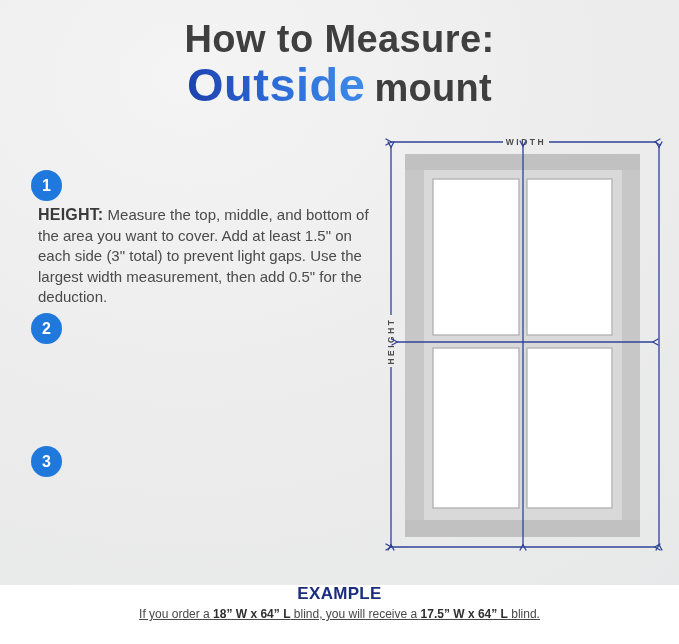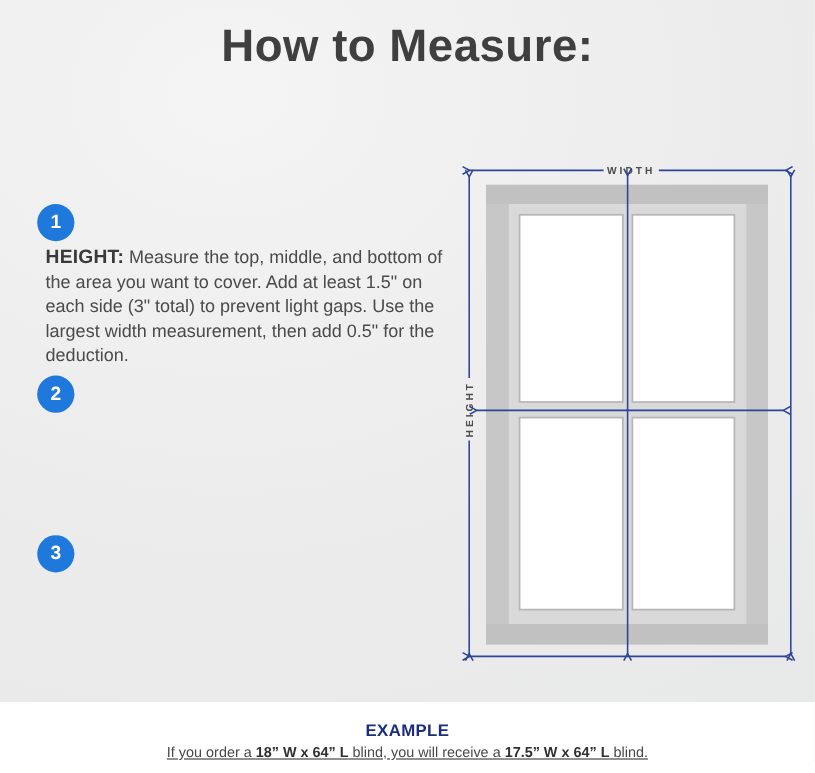--- a/index.html
+++ b/index.html
@@ -38,31 +38,32 @@
   
   .diagram { position:absolute; left:383px; top:134px; }
   .diag-label {
     font-size:8.5px; font-weight:700; letter-spacing:2.5px; fill:#4c4c4c;
     font-family:"Liberation Sans","DejaVu Sans",sans-serif;
   }
   .arrow { stroke:#2f4397; stroke-width:1.3; fill:none; }
 
   
   .footer { position:absolute; top:585px; left:0; width:100%; height:59px; background:#ffffff; text-align:center; }
-  .example-heading { padding-top:16px; font-size:14px; font-weight:800; color:#1b2d7d; letter-spacing:0.3px; line-height:1; }
+  .example-heading { font-size:17px; font-weight:800; color:#1b2d7d; letter-spacing:0.3px; line-height:1; }
   .example-line { margin-top:5px; font-size:12px; color:#484848; line-height:1.2;text-decoration:underline; }
   .example-line b { color:#303030; font-weight:700; }
 </style>
 </head>
 <body>
 
 <div class="canvas">
 
   <header class="title-block">
     <div class="title-line1">How to Measure:</div>
+    <div class="title-line2"><span class="title-accent">Outside</span><span class="title-rest">mount</span></div>
   </header>
 
   <section class="step step-1">
     <div class="badge">1</div>
     <p class="step-body"><span class="step-lead">HEIGHT:</span> <span>Measure the top, middle, and bottom of the area you want to cover. Add at least 1.5" on each side (3" total) to prevent light gaps. Use the largest width measurement, then add 0.5" for the deduction.</span></p>
   </section>
 
   <section class="step step-2">
     <div class="badge">2</div>
   </section>

